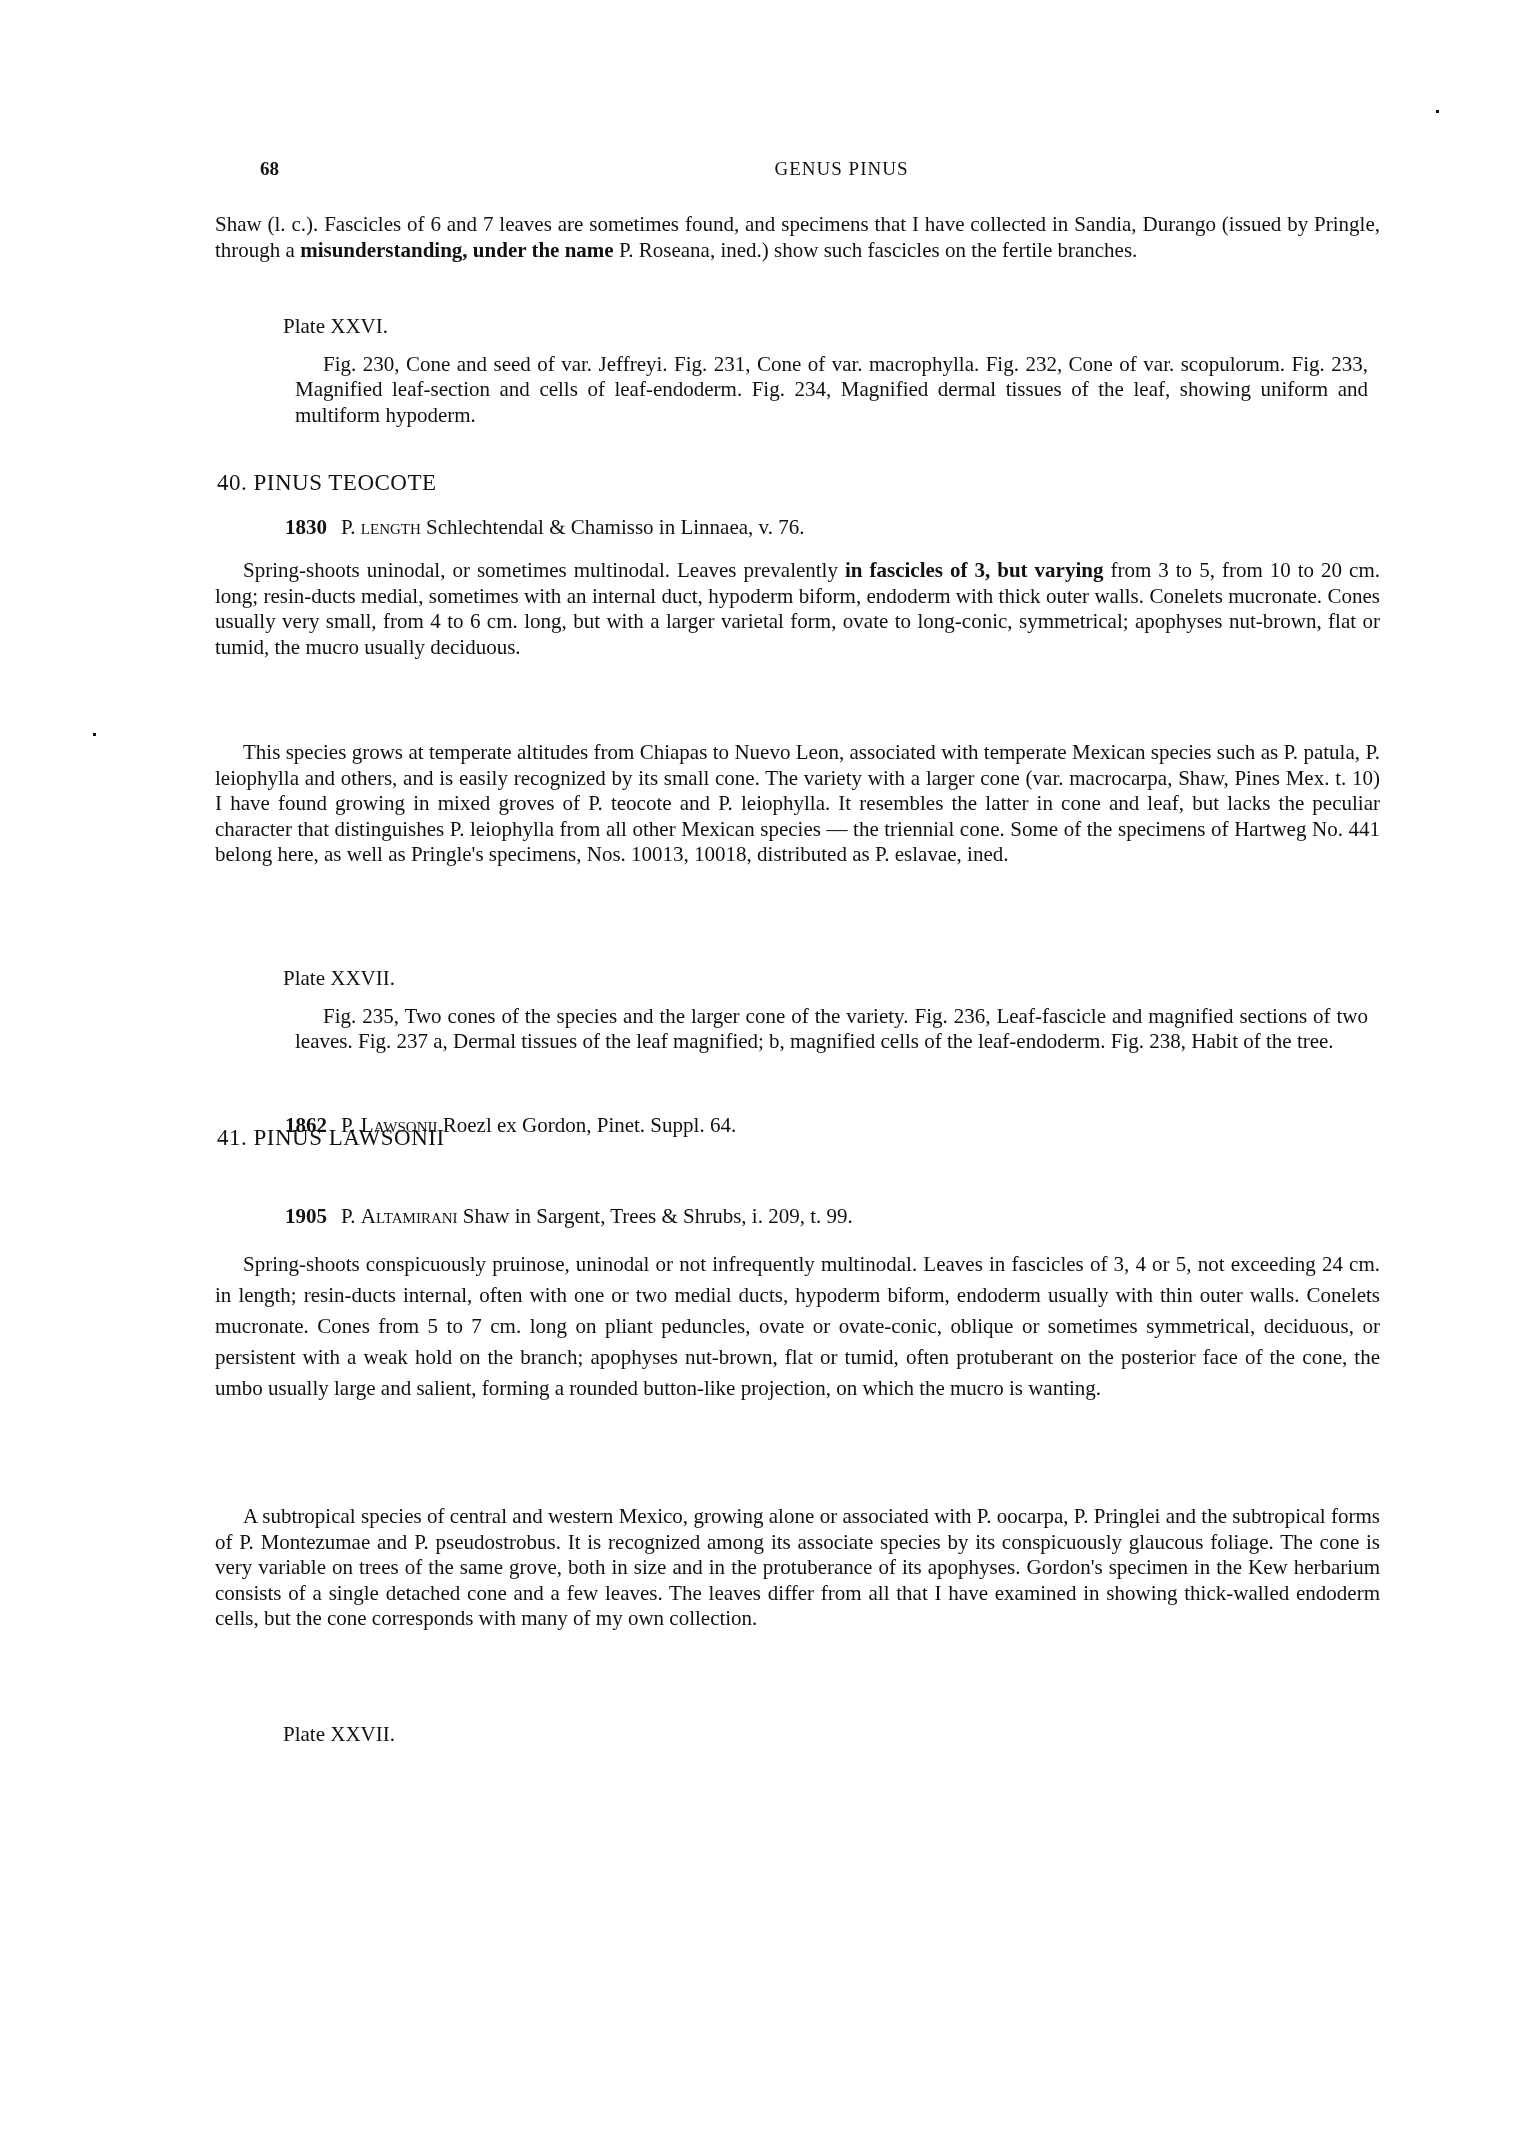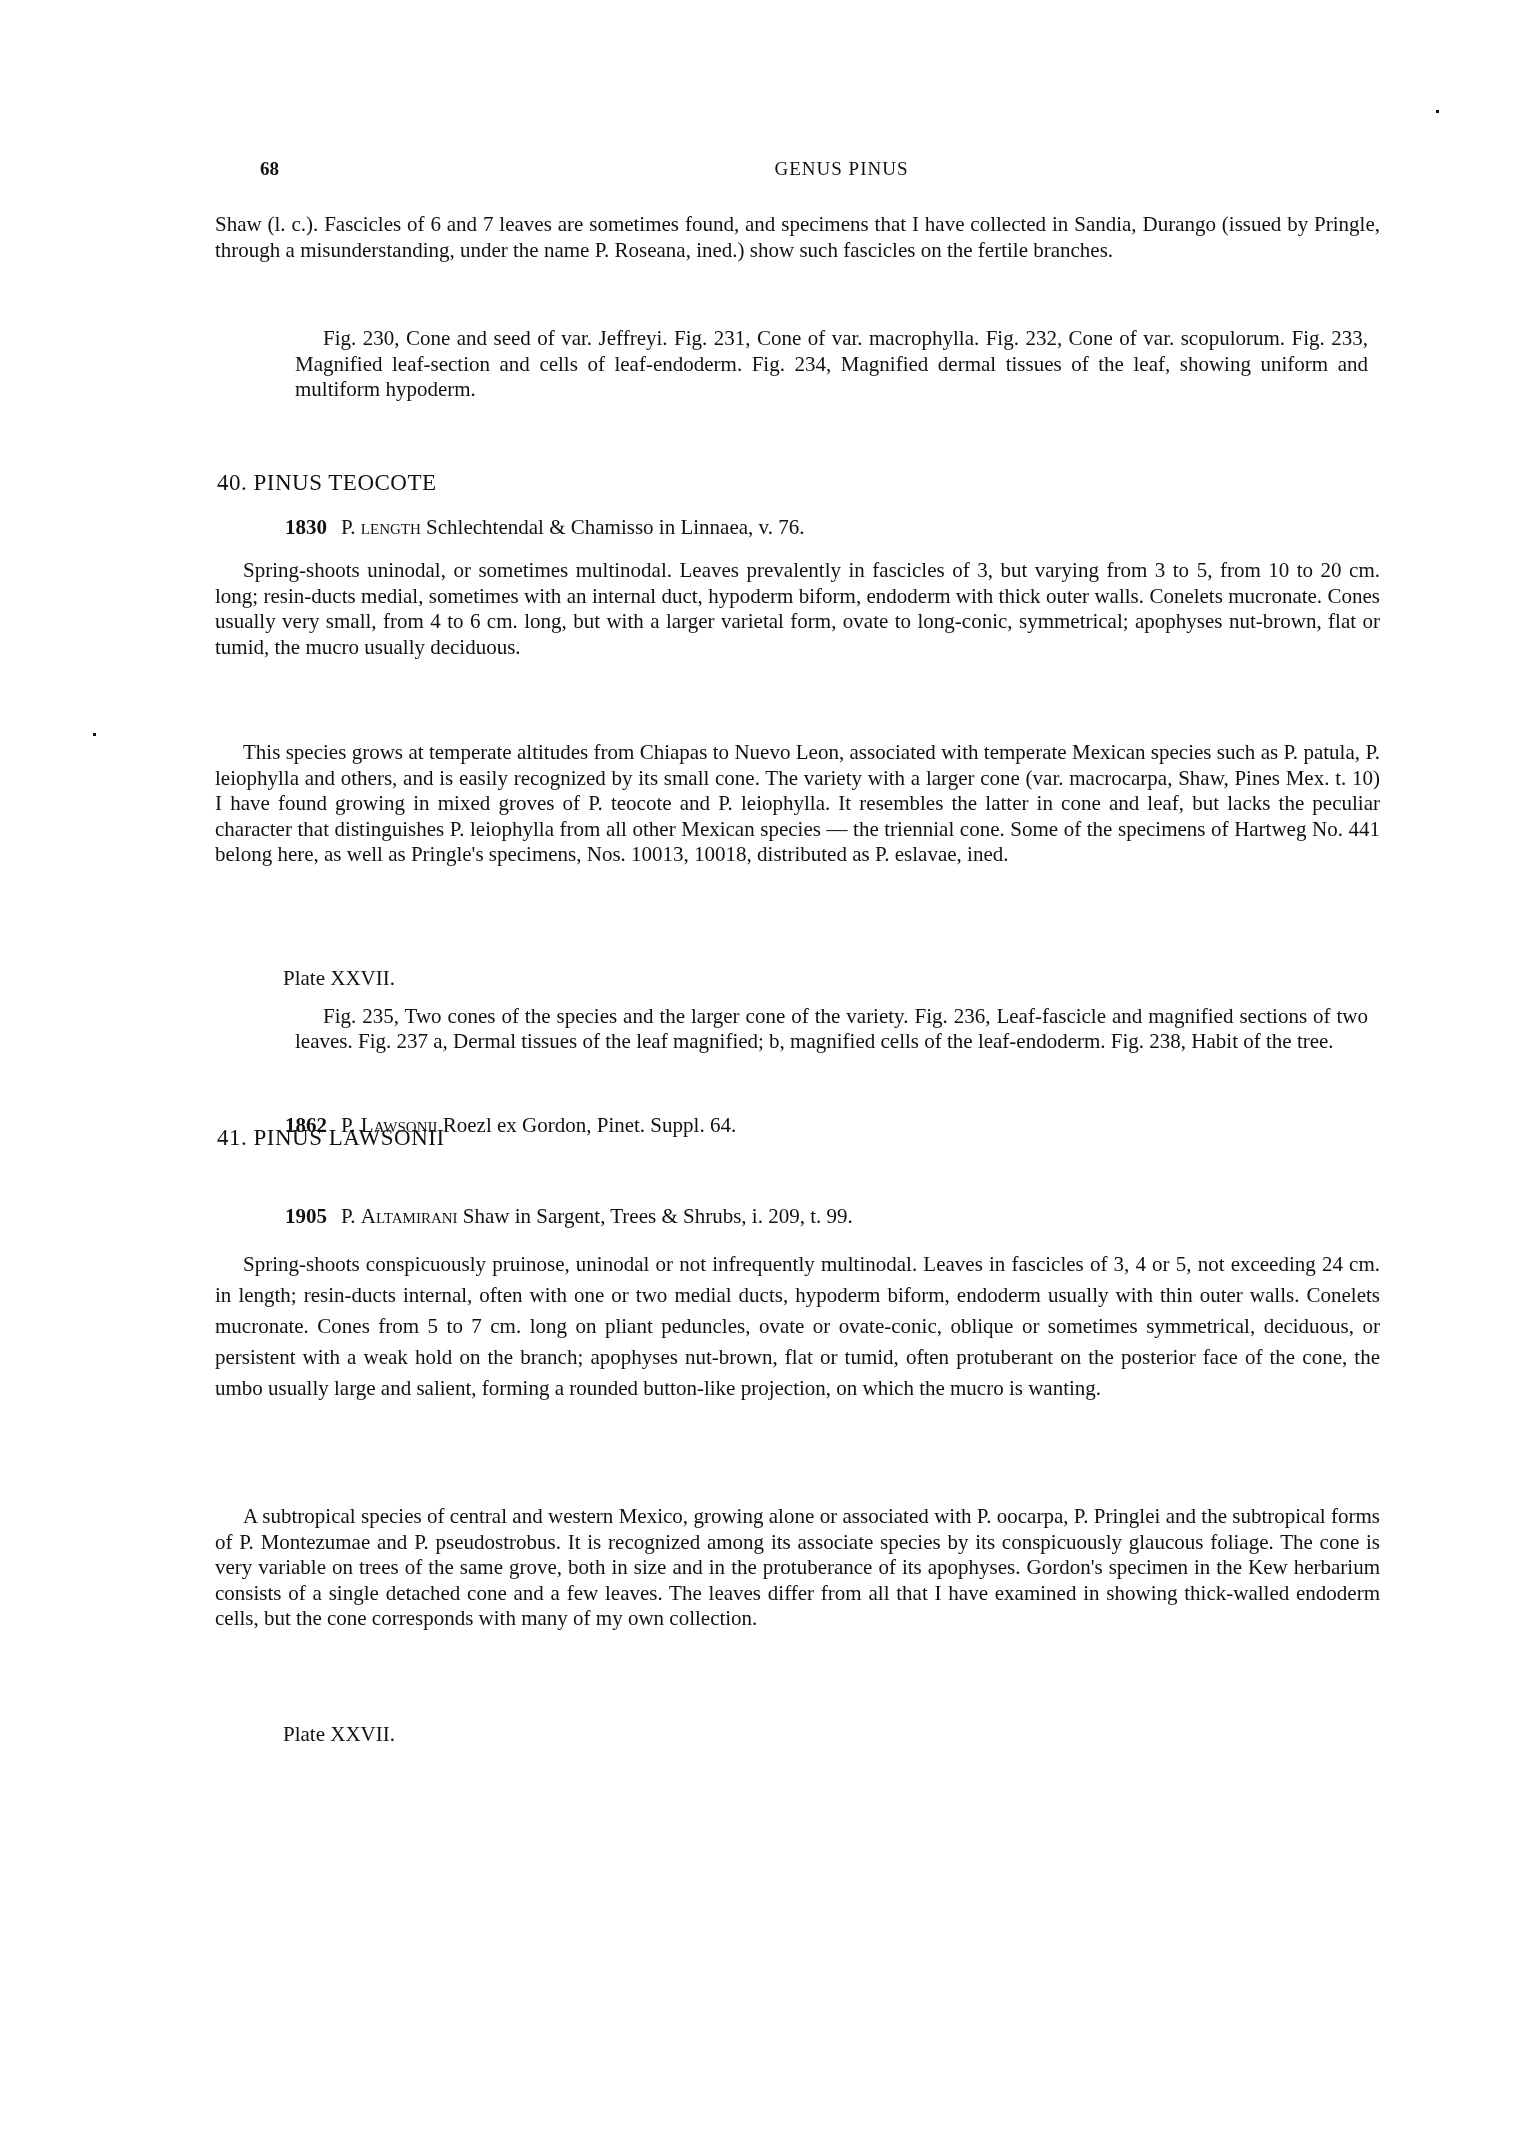--- a/index.html
+++ b/index.html
@@ -15,38 +15,39 @@
   .block { position: absolute; left: 215px; width: 1165px; font-size: 21px; line-height: 25.5px; text-align: justify; }
   .block p { margin: 0; }
   .indent { text-indent: 28px; }
   .plate { position: absolute; left: 283px; width: 1097px; font-size: 21px; line-height: 25.5px; text-align: justify; }
   .plate .plate-label { margin: 0; }
   .plate .plate-text { margin: 12px; text-indent: 28px; }
   .heading { position: absolute; left: 217px; font-size: 23px; letter-spacing: 0.5px; }
   .synonym { position: absolute; left: 285px; font-size: 21px; line-height: 26px; white-space: nowrap; }
   .syn-year { display: inline-block; width: 56px; font-weight: bold; }
   .sc { font-variant: small-caps; }
-  b { font-weight: normal; }
+  b { font-weight: bold; }
   .speck { position: absolute; width: 3px; height: 3px; background: #111; }
 </style>
 </head>
 <body>
 
 <div class="abs running-head">
   <span class="page-num">68</span>
   <span class="head-title">GENUS PINUS</span>
 </div>
 
 <div class="block" style="top:212px;">
   <p>
     <span>Shaw (l. c.). Fascicles of 6 and 7 leaves are sometimes found, and specimens that I have collected in Sandia, Durango (issued by Pringle, through a </span><b>misunderstanding, under the name</b><span> P. Roseana, ined.) show such fascicles on the fertile branches.</span>
   </p>
 </div>
 
 <div class="plate" style="top:314px;">
+  <p class="plate-label">Plate XXVI.</p>
   <p class="plate-text">Fig. 230, Cone and seed of var. Jeffreyi. Fig. 231, Cone of var. macrophylla. Fig. 232, Cone of var. scopulorum. Fig. 233, Magnified leaf-section and cells of leaf-endoderm. Fig. 234, Magnified dermal tissues of the leaf, showing uniform and multiform hypoderm.</p>
 </div>
 
 <div class="heading" style="top:470px;">40. PINUS TEOCOTE</div>
 
 <div class="synonym" style="top:514px;">
   <span class="syn-year">1830</span><span>P. </span><span class="sc">length</span><span> Schlechtendal &amp; Chamisso in Linnaea, v. 76.</span>
 </div>
 
 <div class="block indent" style="top:558px;">

